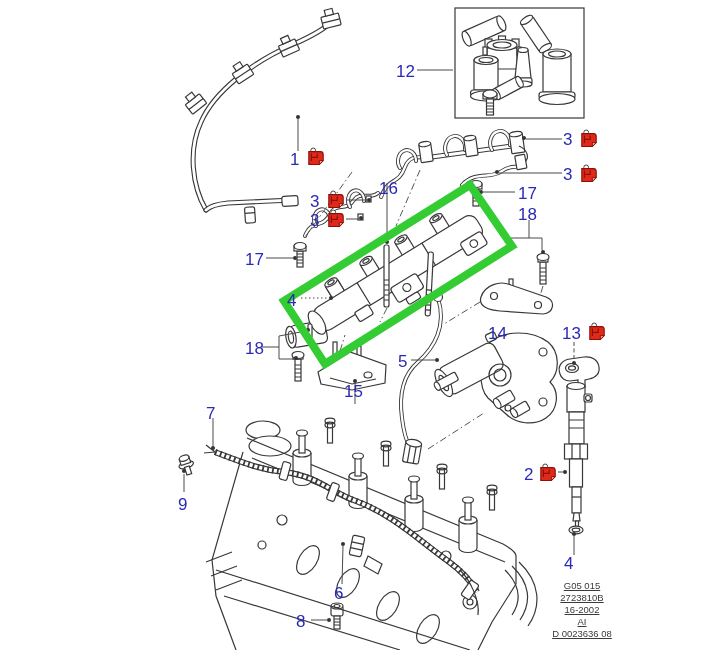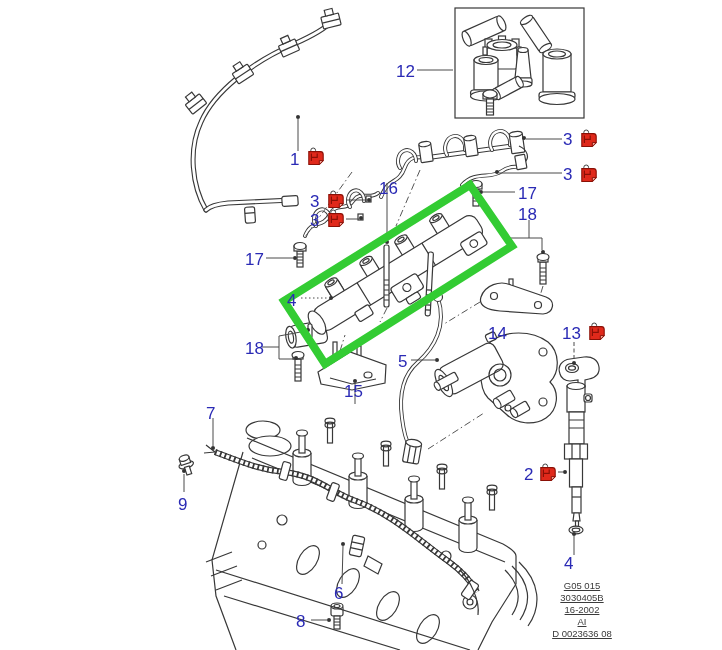--- a/index.html
+++ b/index.html
@@ -542,19 +542,19 @@
     </svg>
 <svg class="clip" style="left:539px;top:463px" width="19" height="19" viewBox="0 0 19 19">
       <circle class="cliptab" cx="6.2" cy="3.4" r="2.4"></circle>
       <path class="clipbody" d="M1.8 4.6 h11.6 q2.8 0 2.8 2.8 v6.2 l-3.9 3.9 H1.8 Z"></path>
       <path class="clipfold" d="M16.2 13.6 l-3.9 3.9 v-3.9 Z"></path>
       <path class="cliplines" d="M4.4 6.4 v7.6 M4.4 10.4 h5.6 M10.2 6.4 v4.6"></path>
     </svg>
 
 <div id="stamp">
   <div>G05 015</div>
-  <div>3030405B</div>
+  <div>2723810B</div>
   <div>16-2002</div>
   <div>AI</div>
   <div>D 0023636 08</div>
 </div>
 
 </div>
 
 </body></html>

